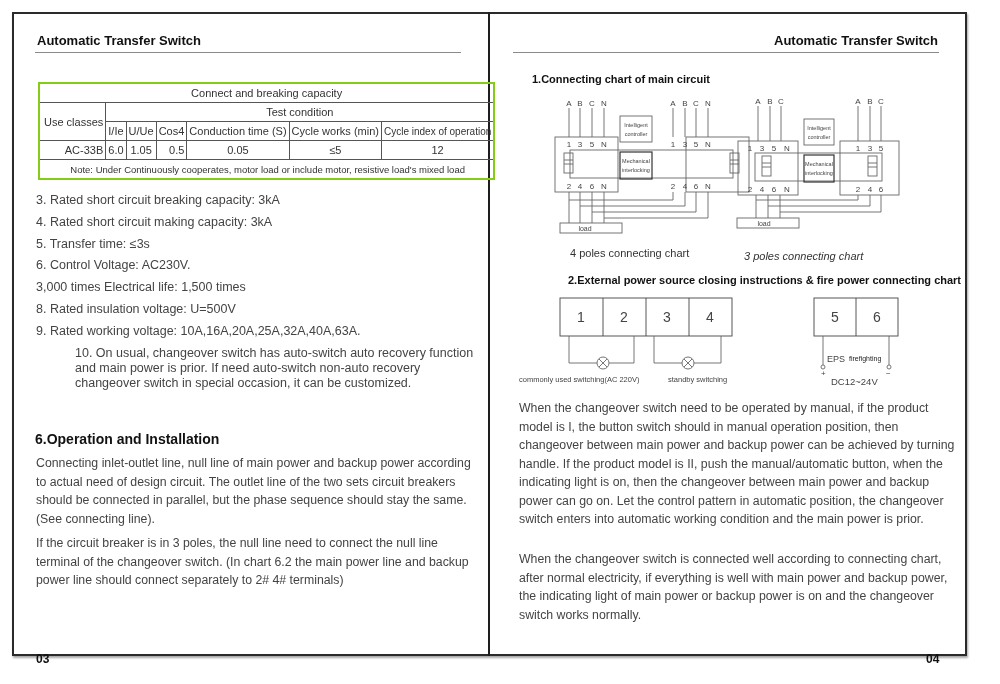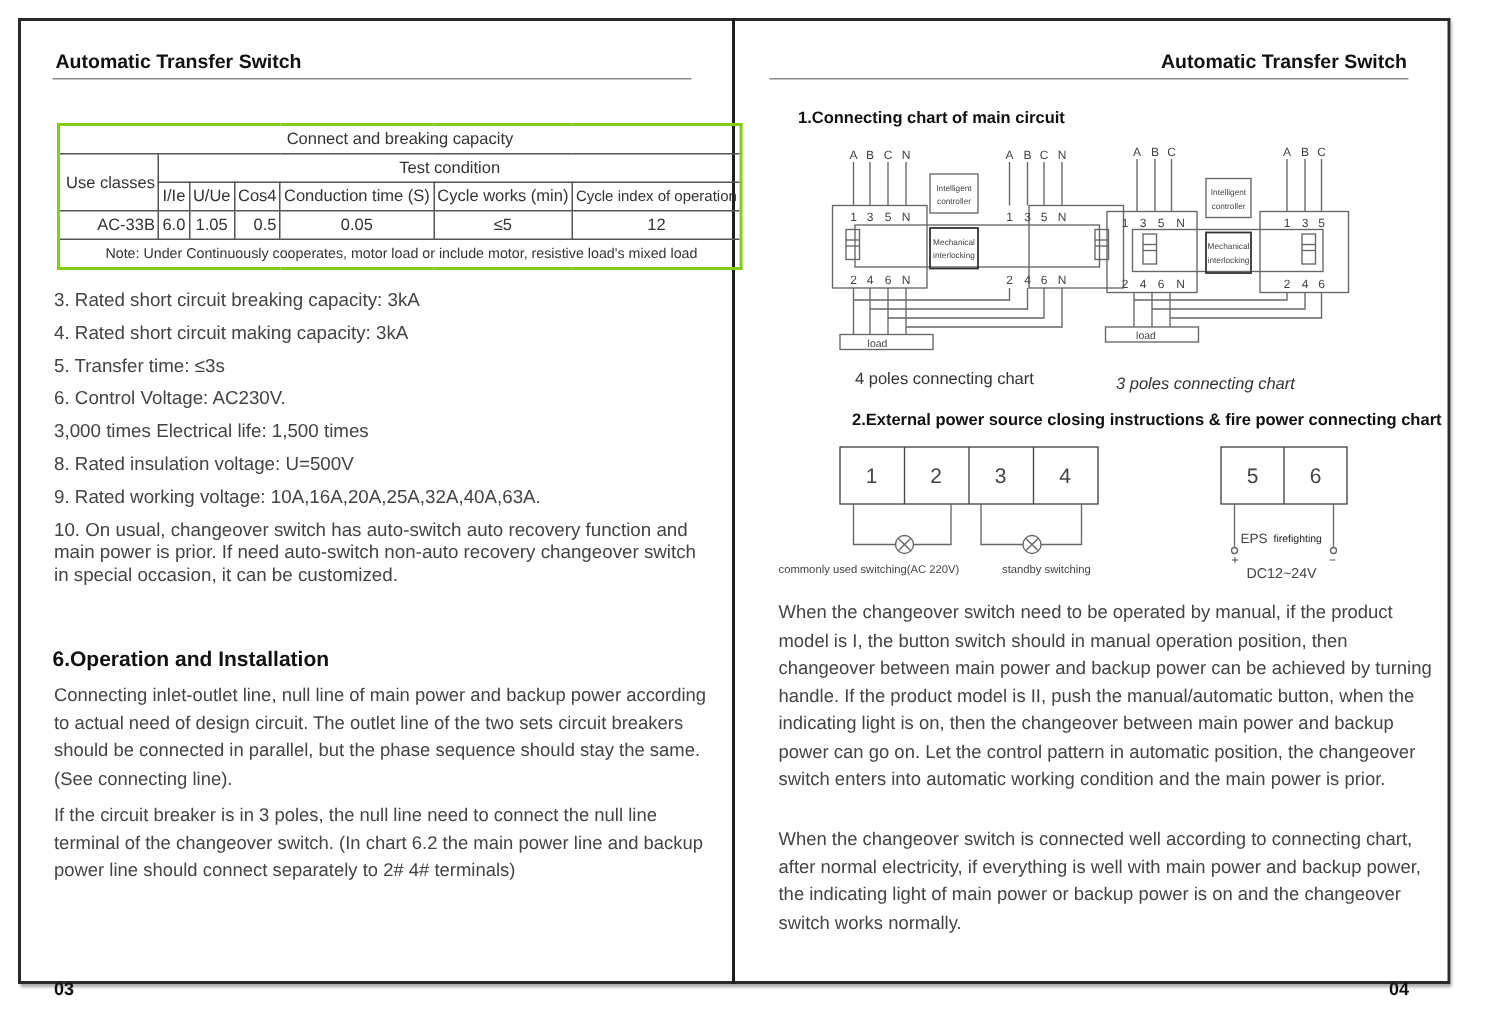--- a/index.html
+++ b/index.html
@@ -16,21 +16,21 @@
   
   table.cap { position: absolute; left: 38px; top: 82px; width: 425px; border-collapse: collapse;
               border: 2px solid #84cc16; font-size: 11px; color: #333; }
   table.cap td { border: 1px solid #555; padding: 0 2px; text-align: center; height: 18px; white-space: nowrap; }
   table.cap td.left { text-align: right; padding-left: 4px; }
   table.cap td.note { text-align: center; font-size: 9.5px; padding-left: 4px; height: 18px; }
   table.cap td.two-line { font-size: 10px; line-height: 9px; }
 
   .spec-list { position: absolute; left: 36px; top: 192px; width: 440px; font-size: 12.5px; color: #444; }
   .spec-list .line { height: 21.8px; line-height: 16px; }
-  .spec-list .para { line-height: 15px; margin-top: 1px; }
+  .spec-list .para { line-height: 15px; margin-top: 1px; margin-left: 39px; }
 
   .section-title { position: absolute; left: 35px; top: 431px; font-size: 14px; font-weight: bold; color: #111; }
   .body-text { position: absolute; font-size: 12.3px; line-height: 18.5px; color: #444; }
 
   .r-sub { position: absolute; font-size: 11px; font-weight: bold; color: #111; }
   .caption { position: absolute; font-size: 11px; color: #333; }
   svg { position: absolute; left: 0; top: 0; }
   svg text { font-family: "Liberation Sans", sans-serif; fill: #444; }
 </style>
 </head>

